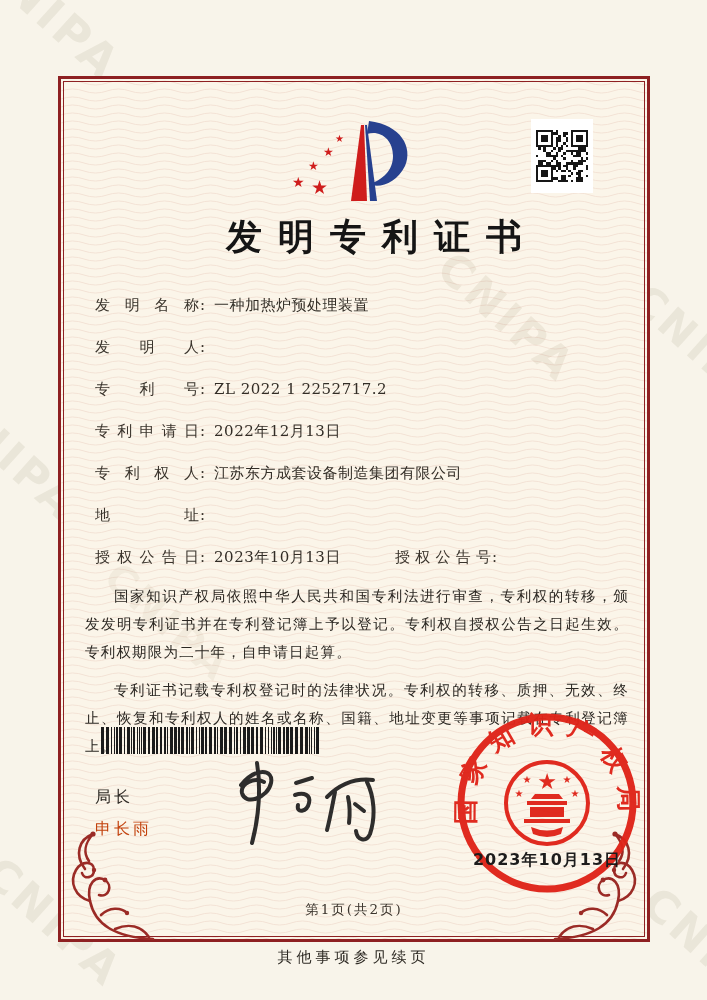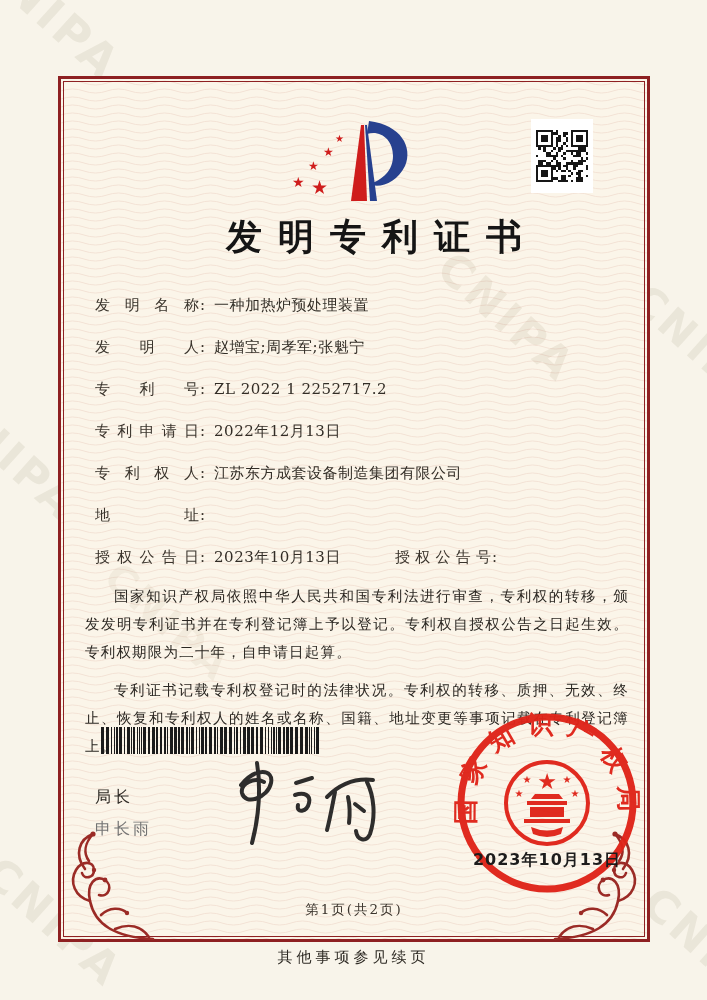--- a/index.html
+++ b/index.html
@@ -67,21 +67,21 @@
     text-indent:2em;color:#2b2722;margin:0 0 10px 0;
   }
 
   
   .barcode{position:absolute;left:40px;top:648px;width:222px;height:27px;z-index:3;font-size:0;}
   .barcode i{display:inline-block;height:100%;}
   .barcode i.b{background:#1b1b1b;}
 
   
   .signer-title{position:absolute;left:34px;top:708px;font-size:16px;letter-spacing:3px;color:#2c2823;z-index:3;}
-  .signer-name{position:absolute;left:34px;top:740px;font-size:16px;letter-spacing:3px;color:#737373;z-index:4;}
+  .signer-name{position:absolute;left:34px;top:740px;font-size:16px;letter-spacing:3px;color:#c2410c;z-index:4;}
   .sig{position:absolute;left:138px;top:676px;z-index:3;}
 
   
   .seal{position:absolute;left:392px;top:630px;z-index:4;opacity:.96;}
 
   
   .pageinfo{position:absolute;left:0;top:822px;width:100%;text-align:center;font-size:13.5px;
     letter-spacing:2px;color:#3a342c;z-index:3;}
   .corner{position:absolute;z-index:3;pointer-events:none;}
   .corner.bl{left:-4px;bottom:-4px;}
@@ -583,21 +583,20 @@
         <span class="colon">:</span>
         <span class="fvalue">一种加热炉预处理装置</span>
       </div>
       <div class="field-row">
         <span class="flabel">
           <i style="font-style: normal;">发</i>
           <i style="font-style: normal;">明</i>
           <i style="font-style: normal;">人</i>
         </span>
         <span class="colon">:</span>
-        <span class="fvalue">赵增宝;周孝军;张魁宁</span>
       </div>
       <div class="field-row">
         <span class="flabel">
           <i style="font-style: normal;">专</i>
           <i style="font-style: normal;">利</i>
           <i style="font-style: normal;">号</i>
         </span>
         <span class="colon">:</span>
         <span class="fvalue">ZL 2022 1 2252717.2</span>
       </div>

